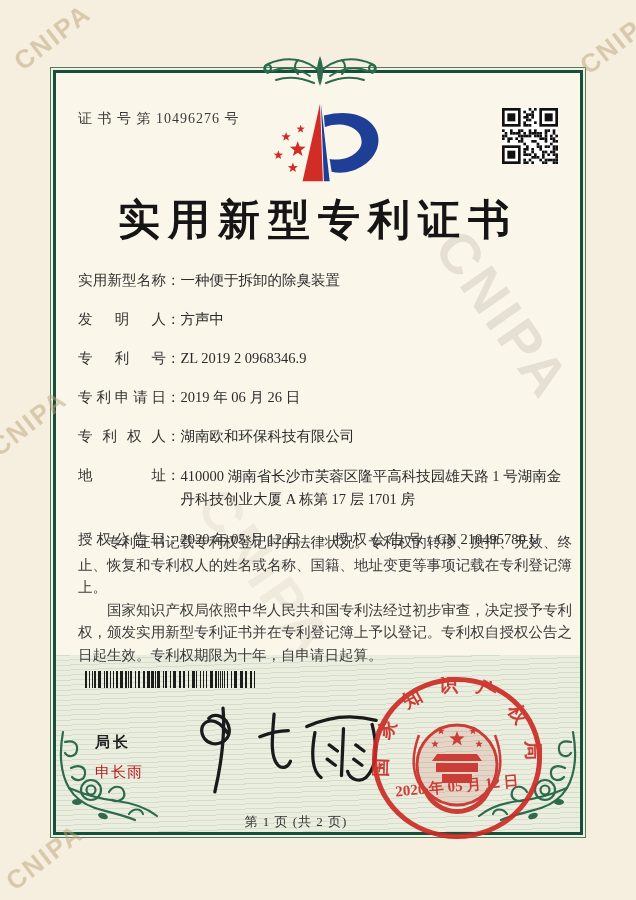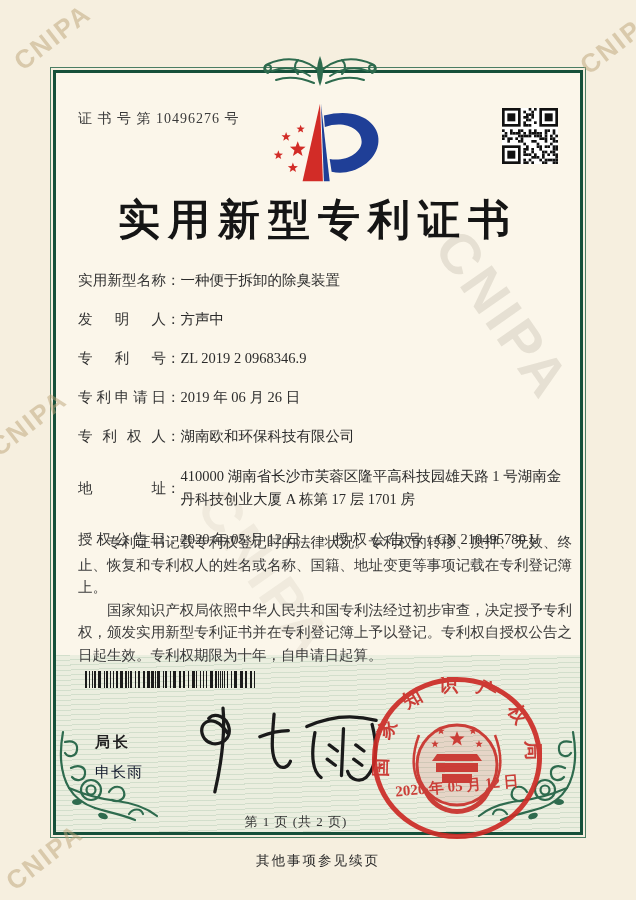--- a/index.html
+++ b/index.html
@@ -19,37 +19,37 @@
            repeating-linear-gradient(178deg, rgba(110,160,125,.20) 0 1px, rgba(0,0,0,0) 1px 5px),
            rgba(214,228,210,.45);}
   
   .cert-no{position:absolute;left:78px;top:110px;font-size:14px;letter-spacing:1px;color:#3a3a3a;}
   .logo{position:absolute;left:242px;top:100px;width:156px;height:92px;}
   .qr{position:absolute;left:502px;top:108px;width:56px;height:56px;background:#fff;}
   .title{position:absolute;left:56px;top:192px;width:524px;text-align:center;
          font-size:42px;font-weight:bold;letter-spacing:8px;color:#151515;}
   
   .fields{position:absolute;left:78px;top:270px;width:500px;font-size:14.5px;}
-  .frow{margin-bottom:18px;line-height:21px;display:flex;align-items:center;}
+  .frow{margin-bottom:18px;line-height:21px;display:flex;align-items:flex-start;}
   .flabel{display:inline-block;width:88px;text-align:justify;text-align-last:justify;flex:0 0 88px;color:#333;}
   .fcolon{flex:0 0 auto;color:#333;}
   .fvalue{margin-left:0;color:#2b2b2b;}
   .addr .fvalue{width:384px;line-height:23px;}
   .pair2{margin-left:34px;display:flex;}
   
   .body-text{position:absolute;left:78px;top:531px;width:494px;font-size:14.5px;line-height:22.5px;
              color:#3a3a3a;}
   .body-text p{margin:0;text-indent:2em;text-align:justify;}
   
   .barcode{position:absolute;left:85px;top:671px;width:172px;height:17px;}
   
   .director-title{position:absolute;left:95px;top:733px;font-size:15px;letter-spacing:3px;
                   font-family:"Liberation Sans","DejaVu Sans",sans-serif;color:#222;font-weight:bold;}
   .director-name{position:absolute;left:95px;top:763px;font-size:15px;letter-spacing:1px;
-                 font-family:"Liberation Sans","DejaVu Sans",sans-serif;color:#0f172a;text-align:right;}
+                 font-family:"Liberation Sans","DejaVu Sans",sans-serif;color:#b91c1c;text-align:right;}
   .signature{position:absolute;left:192px;top:702px;width:205px;height:97px;}
   
   .seal{position:absolute;left:372px;top:677px;width:170px;height:162px;opacity:.92;}
   .seal-ring{position:absolute;left:0;top:0;width:170px;height:162px;box-sizing:border-box;
              border:5px solid #cc2b26;border-radius:50%;}
   .seal-date{position:absolute;left:0;top:100px;width:170px;text-align:center;color:#c9302a;
              font-weight:bold;font-size:15px;transform:rotate(-5deg);}
   
   .page-footer{position:absolute;left:56px;top:813px;width:480px;text-align:center;
                font-size:13px;letter-spacing:1px;color:#333;}
@@ -404,15 +404,14 @@
           <rect x="70" y="97" width="30" height="9"></rect>
         </g>
         <path d="M53,112 A34,34 0 0 0 117,112" stroke="#c9302a" stroke-width="5" fill="none"></path>
         <path d="M47,58 C38,82 40,104 58,120 M123,58 C132,82 130,104 112,120" stroke="#c9302a" stroke-width="2.5" fill="none"></path>
       </g>
     </svg>
     <div class="seal-date">2020 年 05 月 12 日</div>
   </div>
 
   <div class="page-footer">第 1 页 (共 2 页)</div>
-  <div class="continuation">其他事项参见续页</div>
 
 </div>
 
 </body></html>

